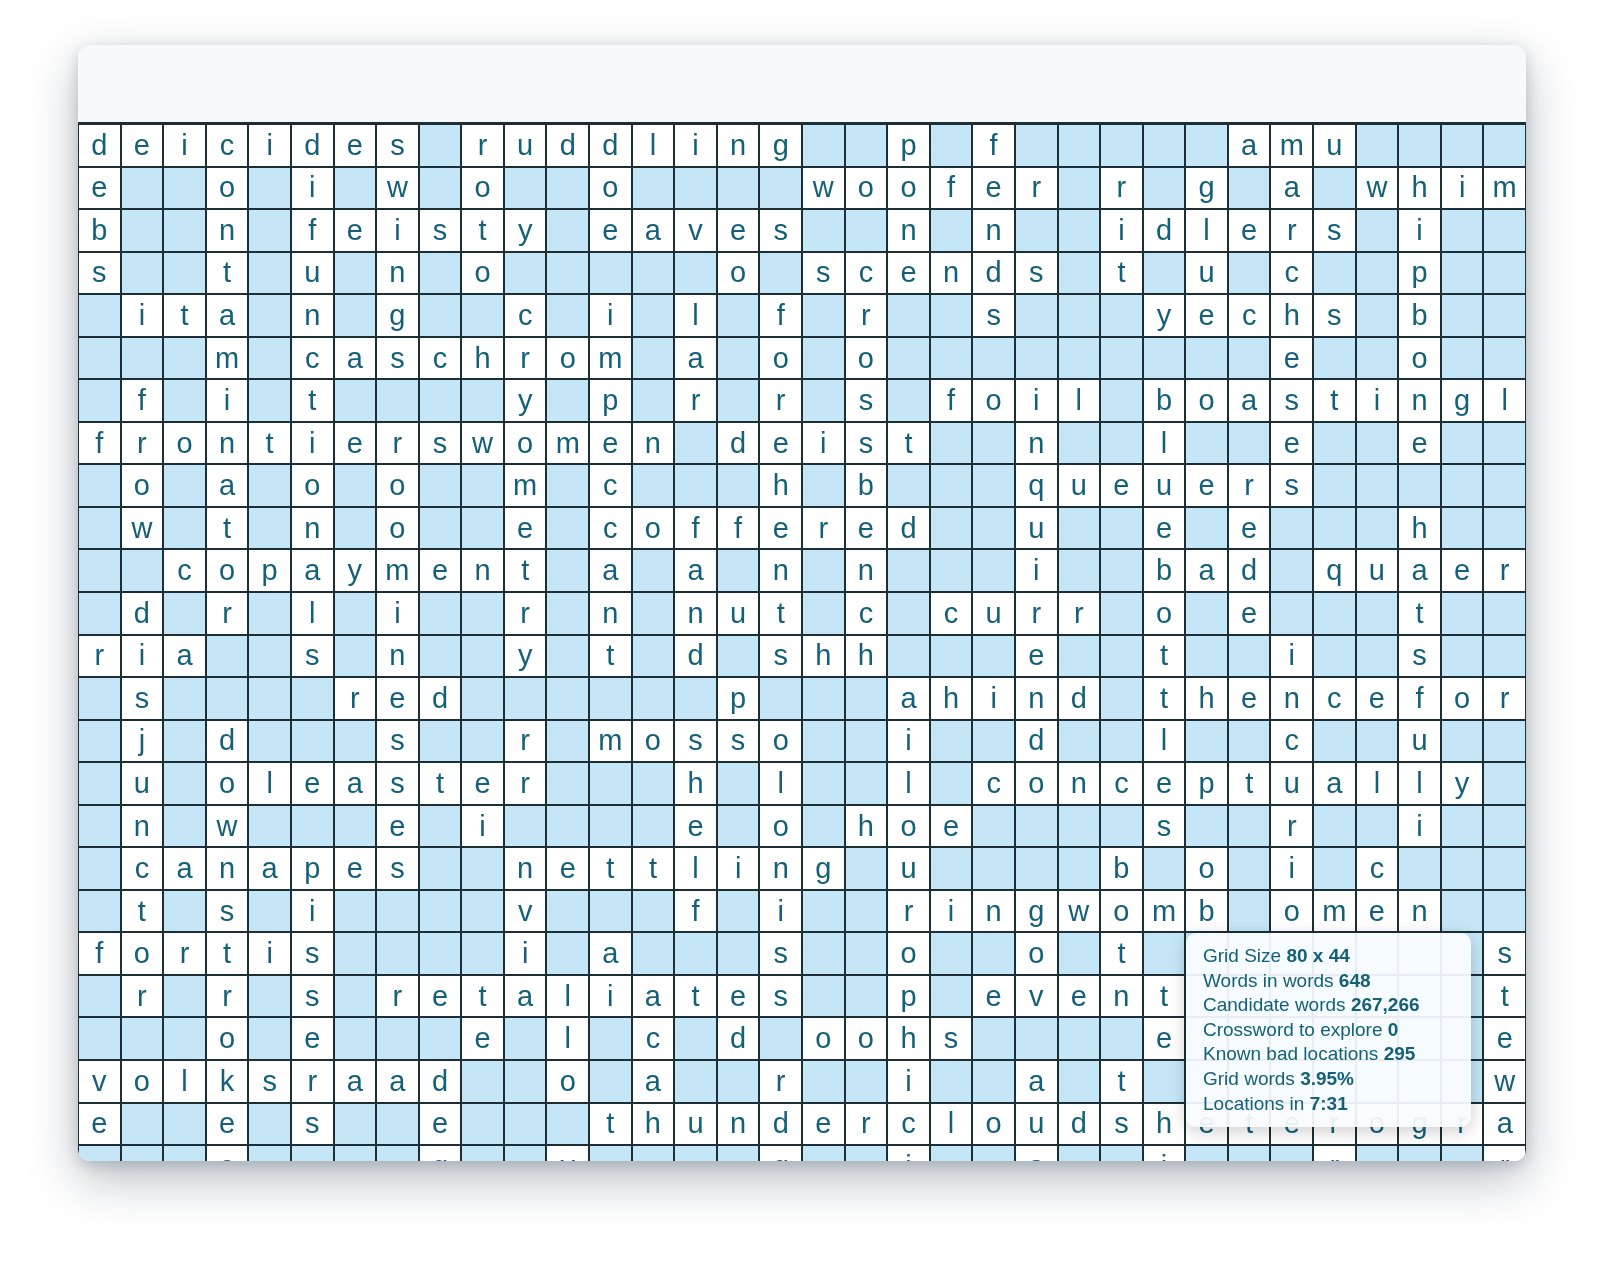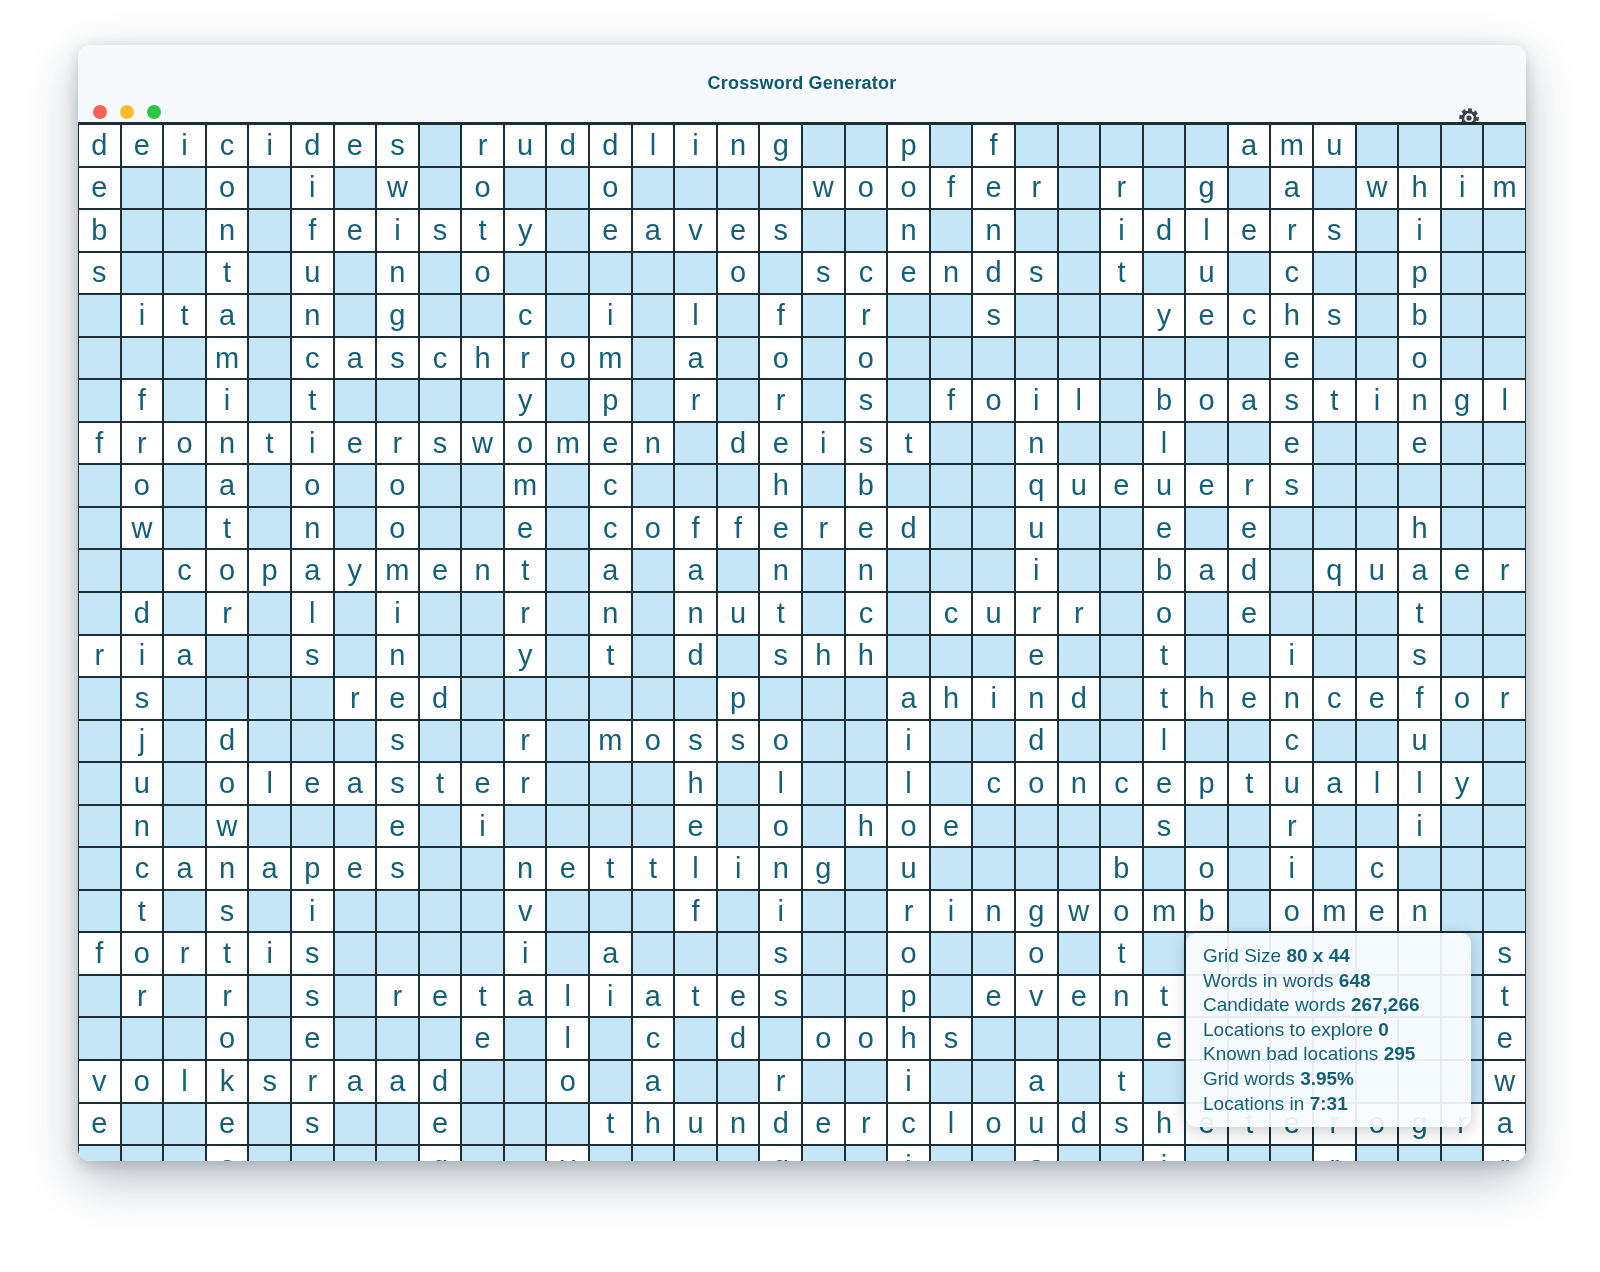--- a/index.html
+++ b/index.html
@@ -27,37 +27,20 @@
     box-shadow:0 4px 18px rgba(0,0,0,0.20);padding:11px 0 11px 17px;box-sizing:border-box;}
   .panel .row{font-size:19px;line-height:24.6px;white-space:nowrap;}
   .panel .val{font-weight:bold;text-align:right;}
 </style>
 </head>
 <body>
 
 <div class="stage">
   <div class="window">
 
-    <div class="titlebar">
-      <div class="lights">
-        <div class="light" id="light-0" style="background: rgb(255, 95, 87);"></div>
-        <div class="light" id="light-1" style="background: rgb(254, 188, 46);"></div>
-        <div class="light" id="light-2" style="background: rgb(40, 200, 64);"></div>
-      </div>
-      <div class="title" id="win-title" style="color: rgb(13, 90, 116);">Crossword Generator</div>
-      <div class="gear">
-        <svg width="26" height="26" viewBox="0 0 26 26">
-          <g fill="none" stroke="#3d4348">
-            <circle cx="13" cy="13" r="7.2" stroke-width="5.2" stroke-dasharray="3.4 2.25" stroke-dashoffset="1"></circle>
-            <circle cx="13" cy="13" r="6.2" stroke-width="2.6"></circle>
-            <circle cx="13" cy="13" r="2.6" fill="#3d4348" stroke="none"></circle>
-          </g>
-        </svg>
-      </div>
-    </div>
 
     <div class="grid" id="grid">
         <div class="cell" style="color: rgb(21, 96, 121);">d</div>
         <div class="cell" style="color: rgb(21, 96, 121);">e</div>
         <div class="cell" style="color: rgb(21, 96, 121);">i</div>
         <div class="cell" style="color: rgb(21, 96, 121);">c</div>
         <div class="cell" style="color: rgb(21, 96, 121);">i</div>
         <div class="cell" style="color: rgb(21, 96, 121);">d</div>
         <div class="cell" style="color: rgb(21, 96, 121);">e</div>
         <div class="cell" style="color: rgb(21, 96, 121);">s</div>
@@ -902,20 +885,20 @@
         <div class="cell blue"></div>
         <div class="cell blue"></div>
         <div class="cell blue"></div>
         <div class="cell" style="color: rgb(21, 96, 121);">r</div>
       </div>
 
     <div class="panel" id="stats-panel">
         <div class="row" style="color: rgb(21, 96, 121);"><span>Grid Size </span><span class="val">80 x 44</span></div>
         <div class="row" style="color: rgb(21, 96, 121);"><span>Words in words </span><span class="val">648</span></div>
         <div class="row" style="color: rgb(21, 96, 121);"><span>Candidate words </span><span class="val">267,266</span></div>
-        <div class="row" style="color: rgb(21, 96, 121);"><span>Locations to explore </span><span class="val">0</span></div>
+        <div class="row" style="color: rgb(21, 96, 121);"><span>Crossword to explore </span><span class="val">0</span></div>
         <div class="row" style="color: rgb(21, 96, 121);"><span>Known bad locations </span><span class="val">295</span></div>
         <div class="row" style="color: rgb(21, 96, 121);"><span>Grid words </span><span class="val">3.95%</span></div>
         <div class="row" style="color: rgb(21, 96, 121);"><span>Locations in </span><span class="val">7:31</span></div>
       </div>
 
   </div>
 </div>
 
 </body></html>

